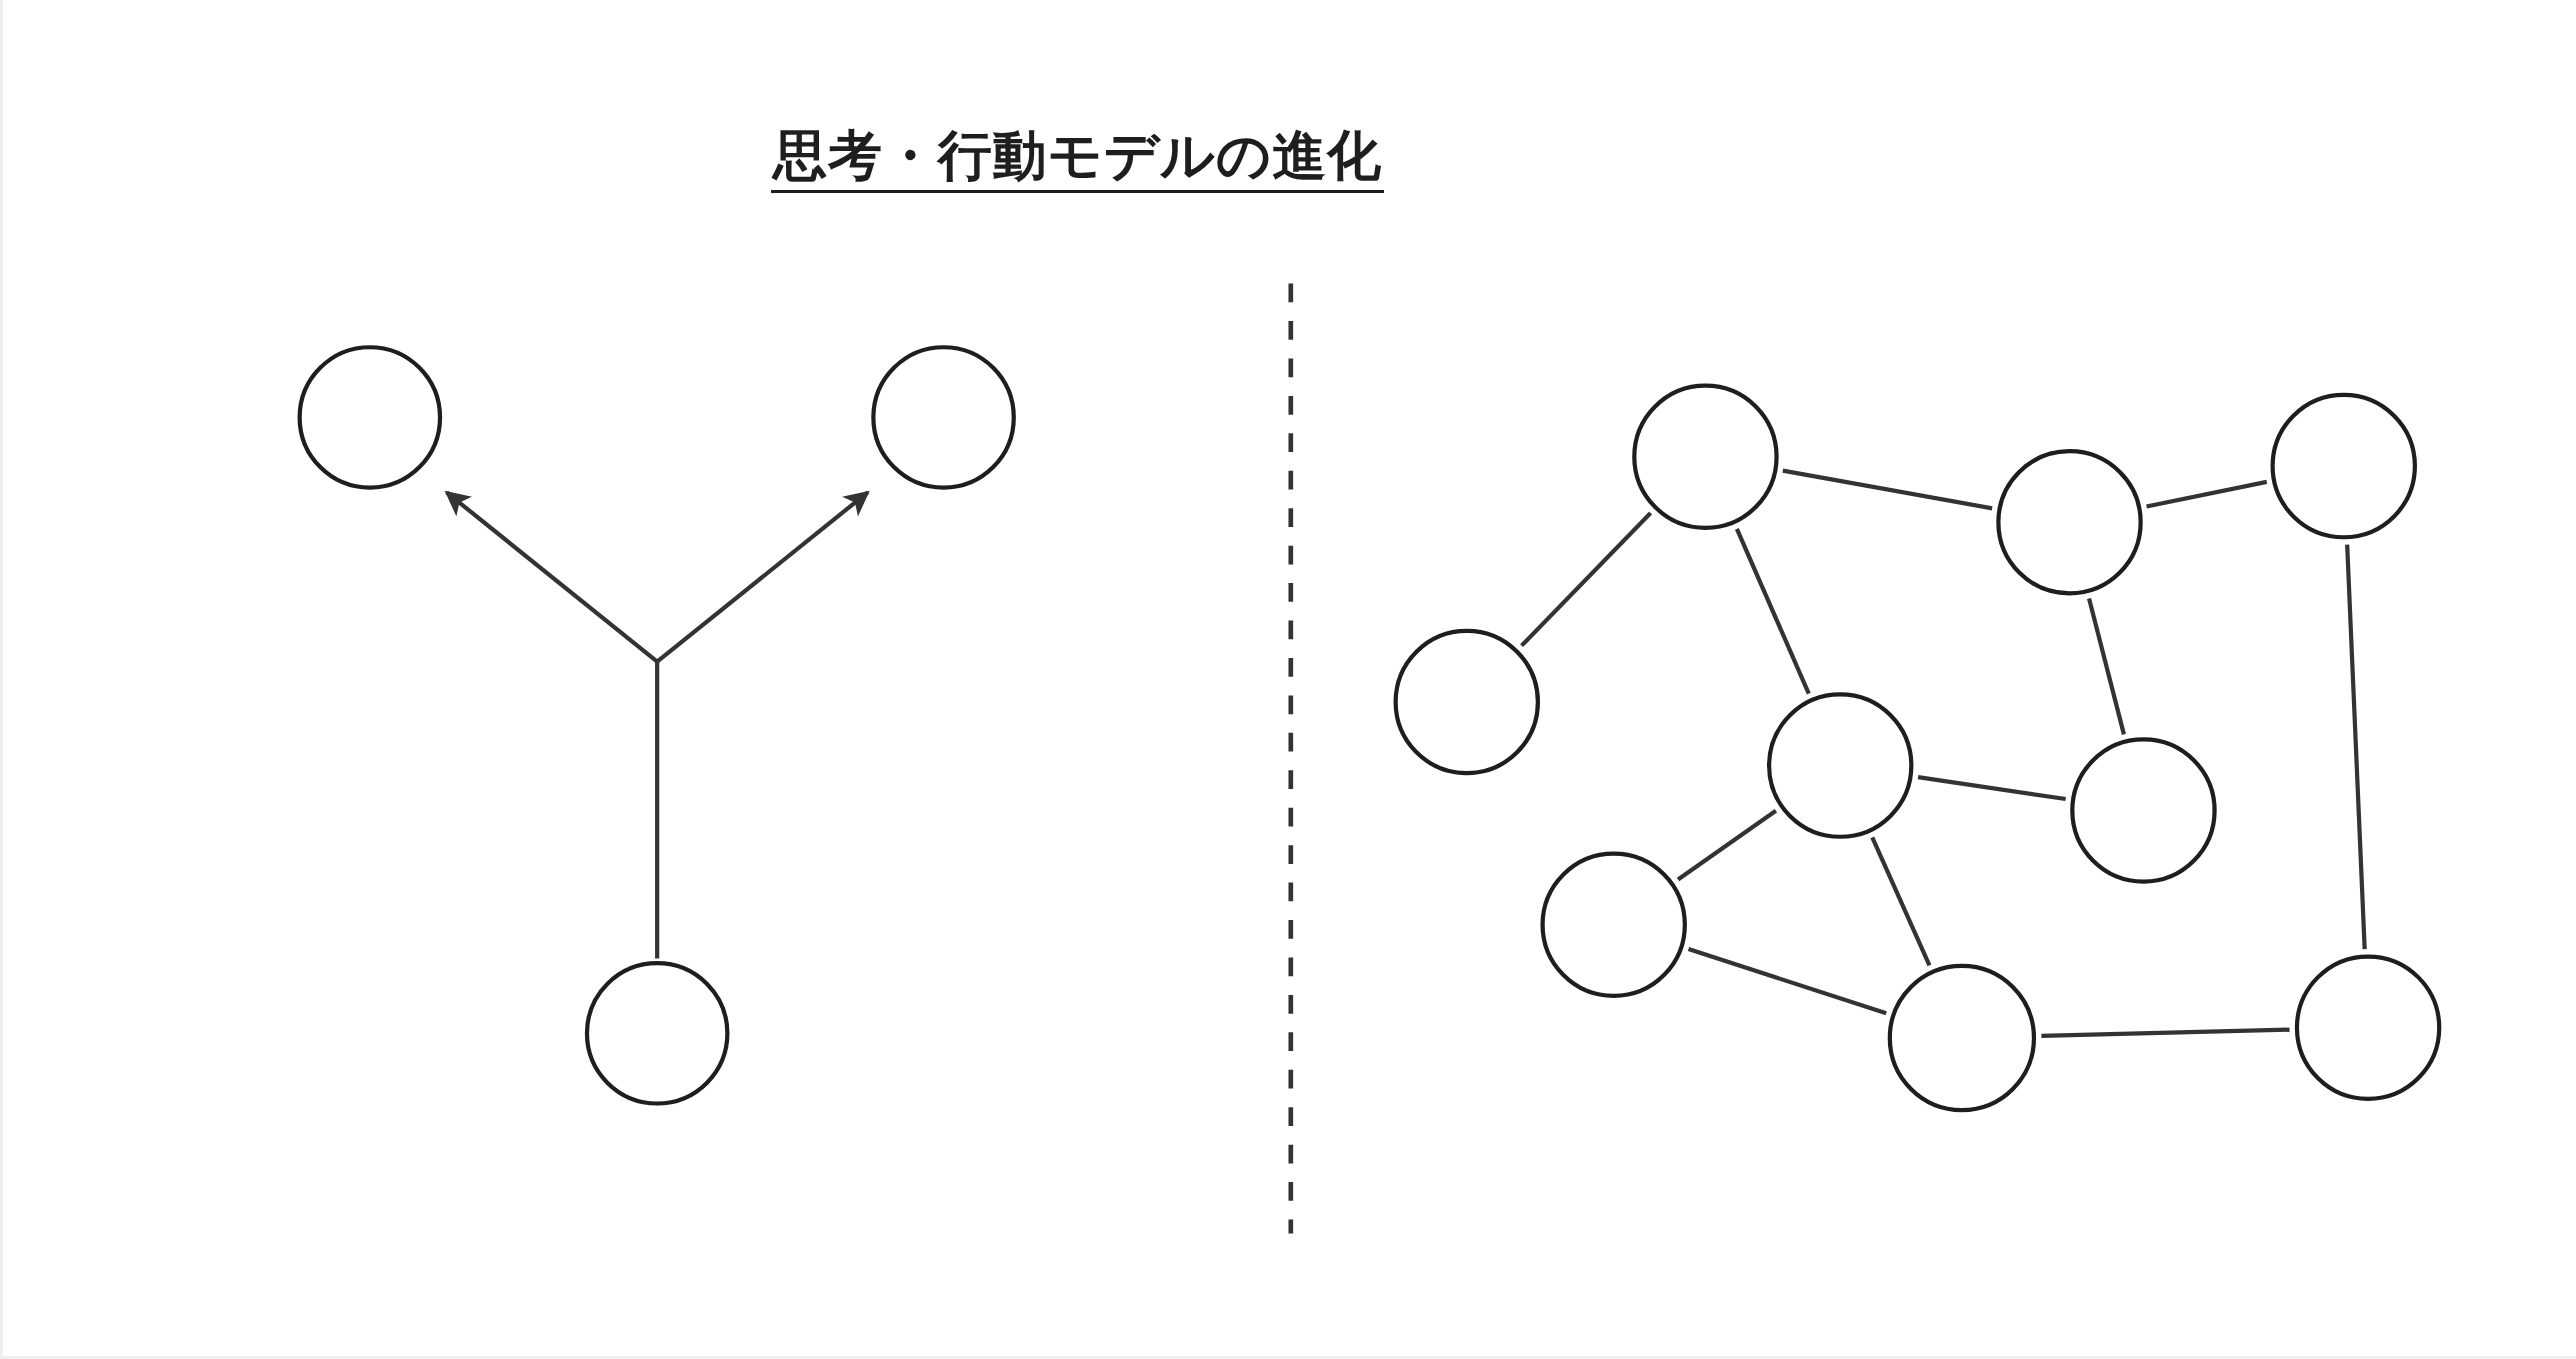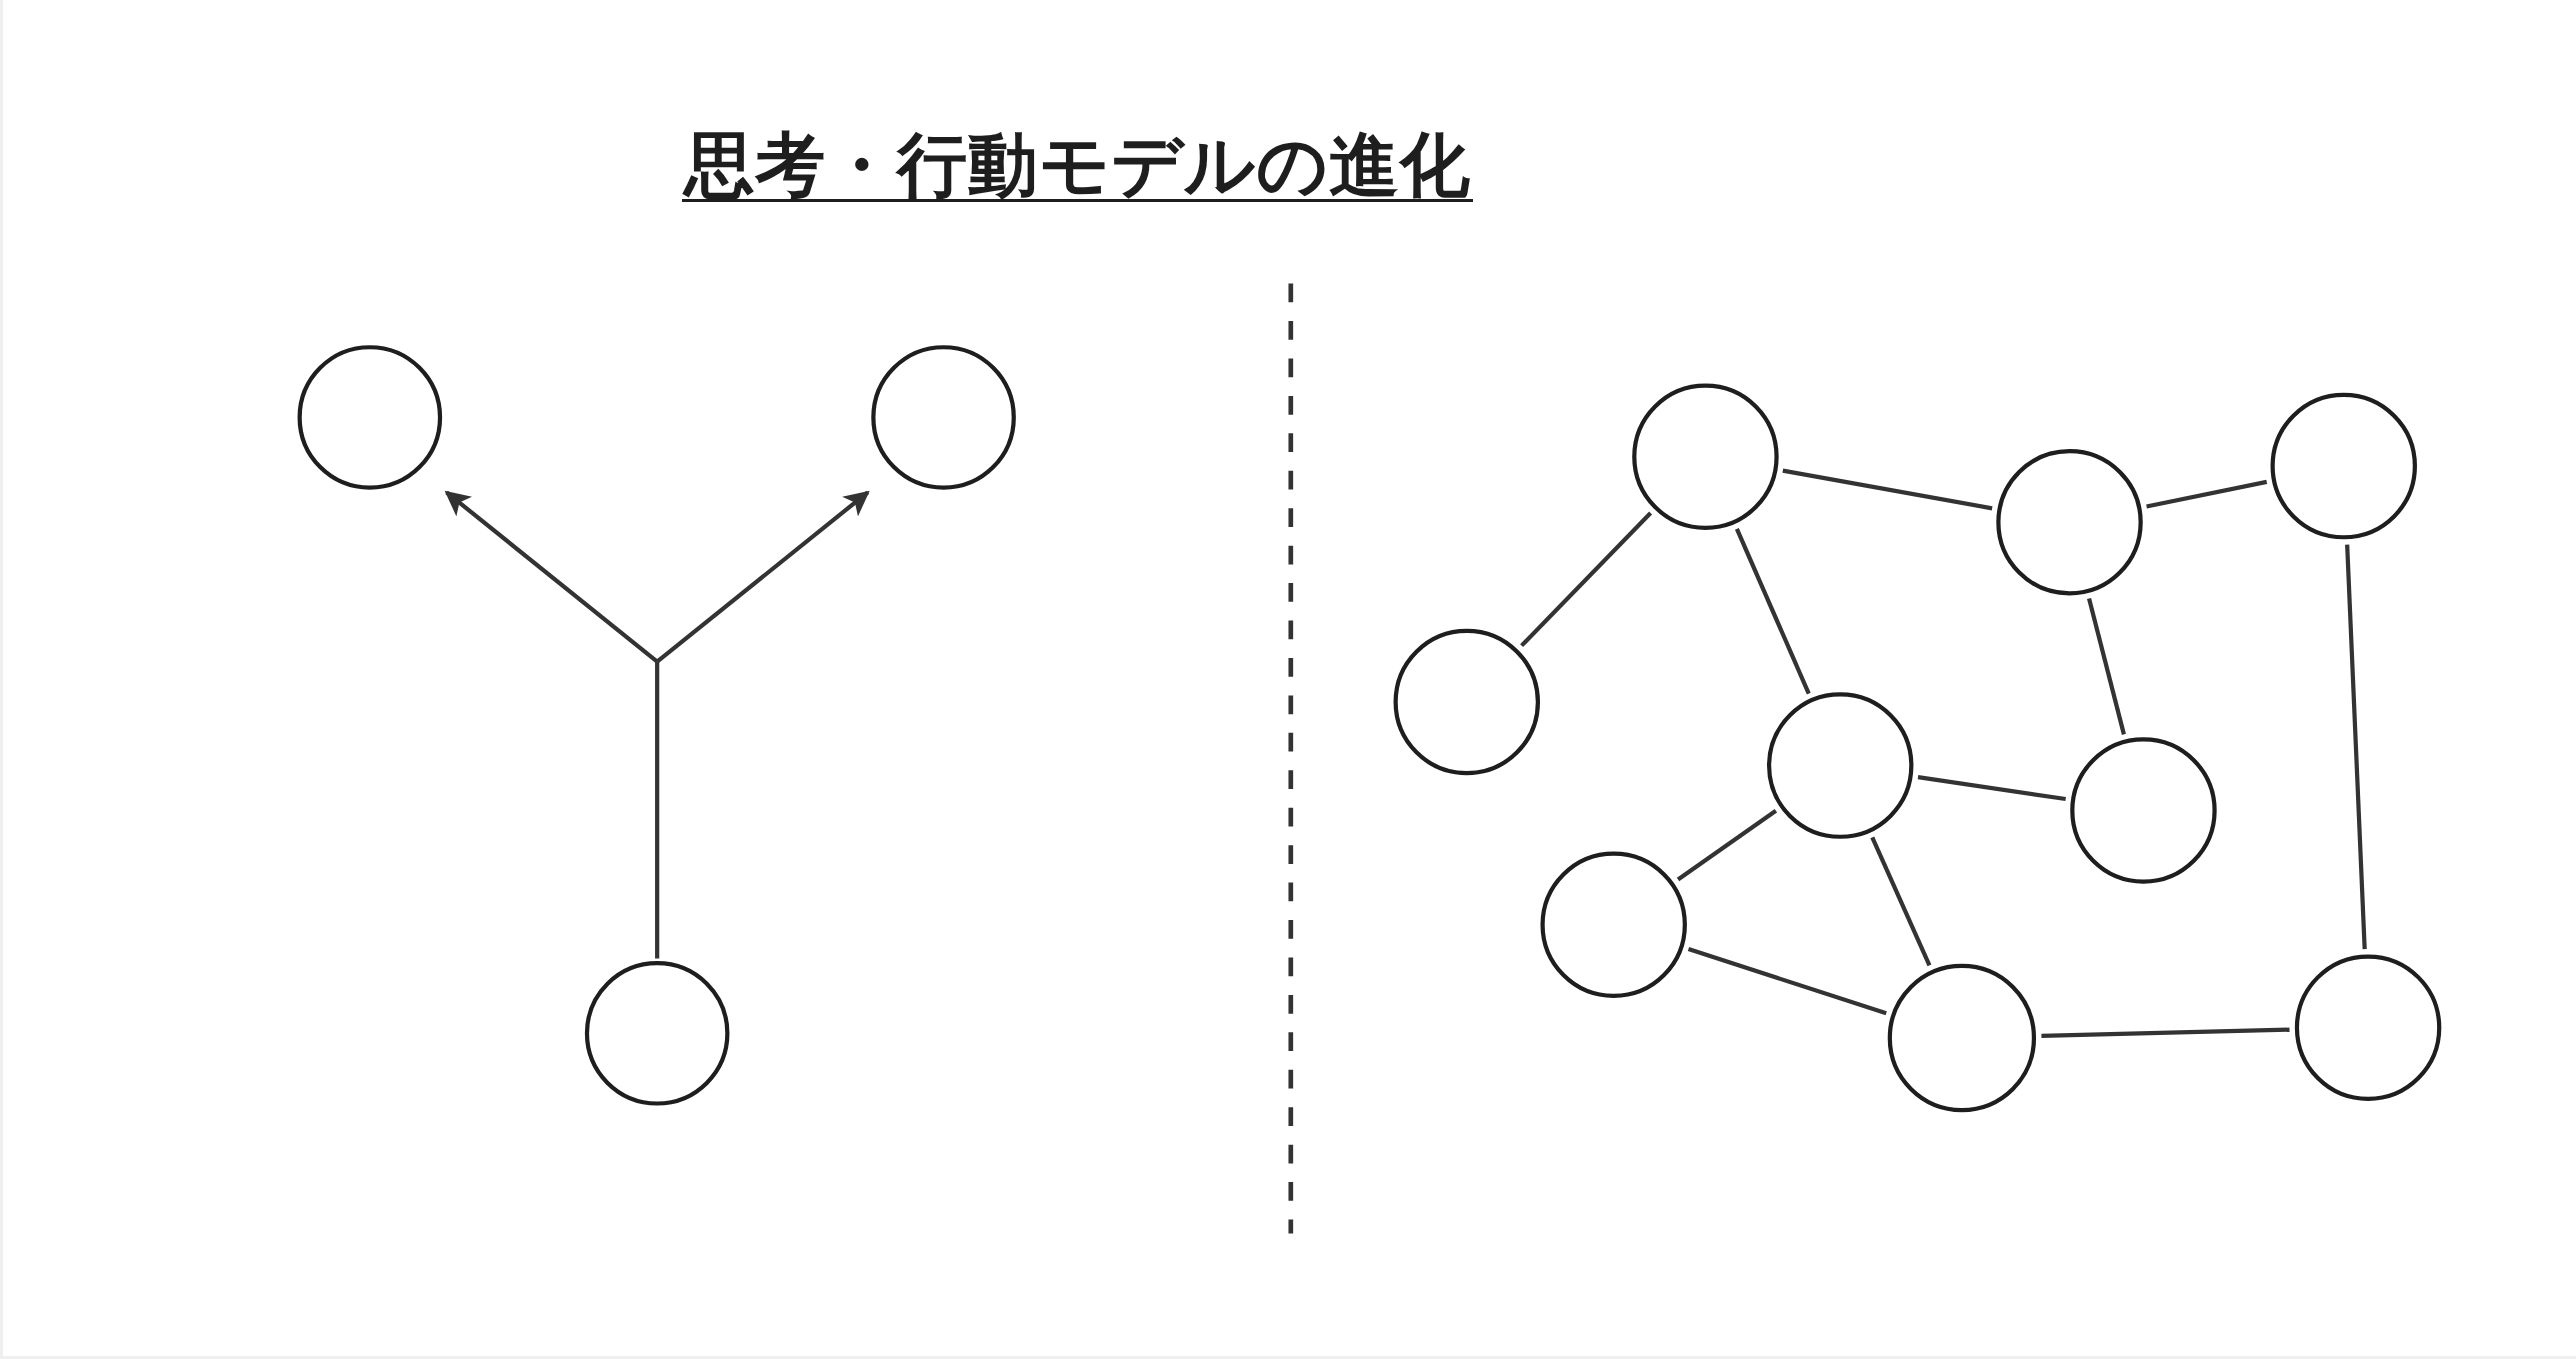--- a/index.html
+++ b/index.html
@@ -14,21 +14,21 @@
   }
   .frame-bottom {
     position: absolute; left: 0; bottom: 0; width: 2576px; height: 2.8px; background: #efefef;
   }
   .title {
     position: absolute;
     left: 0; width: 2155px; top: 124px;
     text-align: center;
     font-family: "DejaVu Sans", sans-serif;
     font-weight: bold;
-    font-size: 70px;
+    font-size: 54px;
     color: #1e1e1e;
     letter-spacing: 0.9px;
   }
   .title span {
     display: inline-block;
     border-bottom: 3.7px solid #1e1e1e;
     padding: 0 1.9px 1.9px 1.9px;
     line-height: 64px;
   }
   svg.diagram { position: absolute; left: 0; top: 0; }

